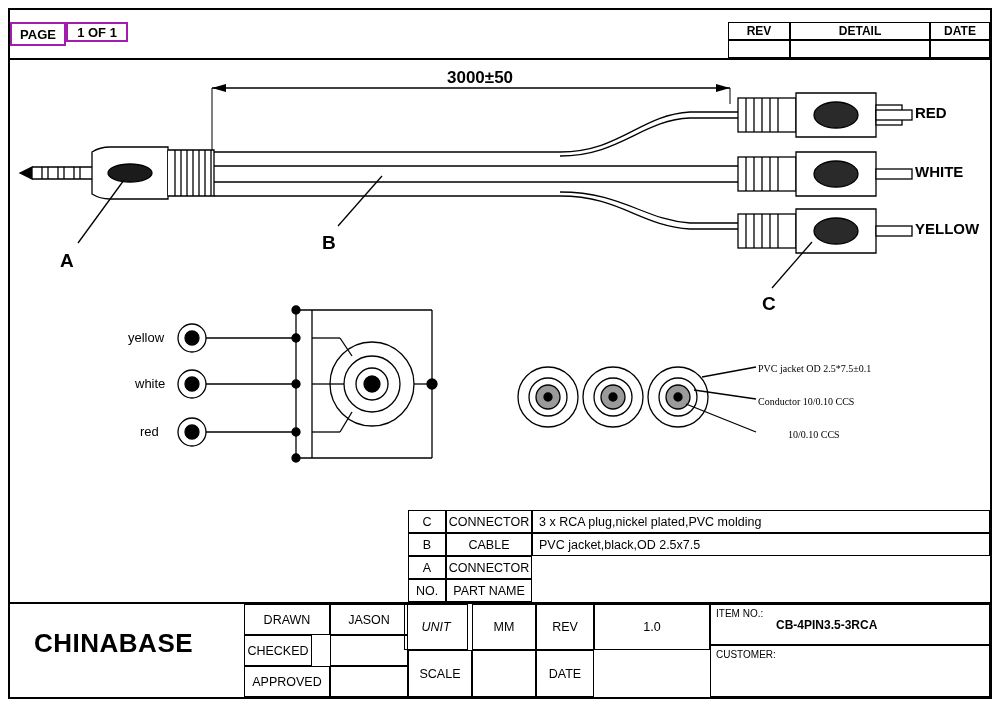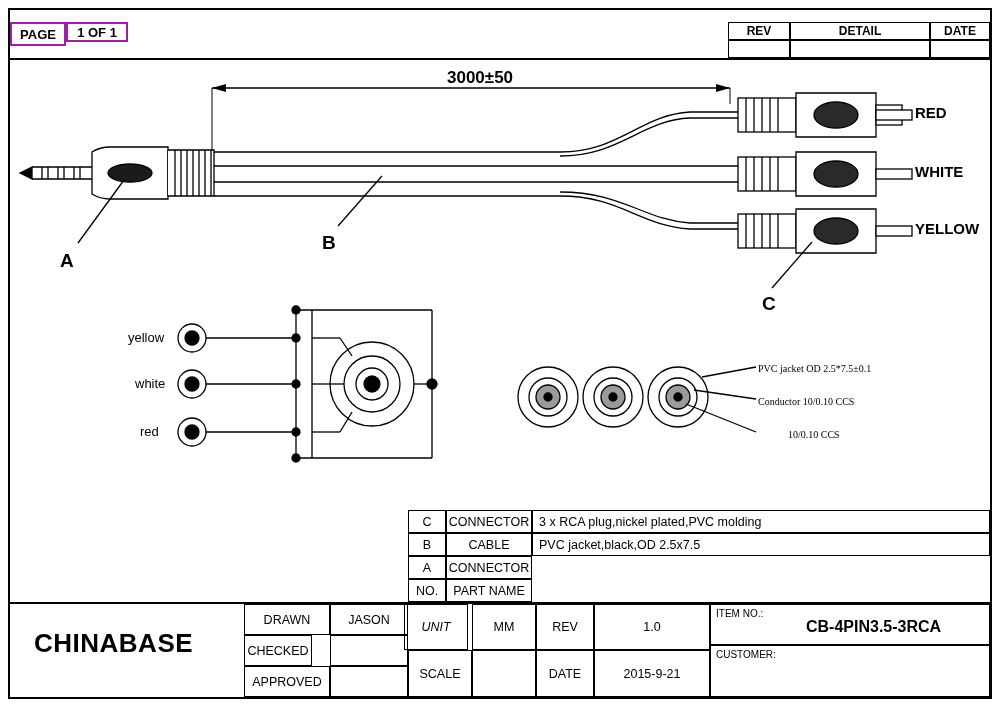--- a/index.html
+++ b/index.html
@@ -35,21 +35,21 @@
 
   
   .spec{position:absolute;border:1px solid #000;box-sizing:border-box;display:flex;align-items:center;font-size:12.5px;}
   .spec.c{justify-content:center;}
   .spec.l{justify-content:flex-start;padding-left:6px;}
 
   
   .tb{position:absolute;border:1px solid #000;box-sizing:border-box;display:flex;align-items:center;font-size:12.5px;}
   .tb.c{justify-content:center;}
   .brand{position:absolute;font-size:26px;font-weight:bold;letter-spacing:.5px;}
-  .itemno{position:absolute;font-size:16px;font-weight:bold;margin-left:30px;}
+  .itemno{position:absolute;font-size:12px;font-weight:bold;}
   .tiny{position:absolute;font-size:10px;}
 
   svg{position:absolute;left:0;top:0;width:1000px;height:707px;pointer-events:none;}
 </style>
 </head>
 <body>
 
 <div id="sheet">
 
   <div class="brd" id="frame"></div>
@@ -110,21 +110,20 @@
   <div class="tb c" style="left:330px;top:666px;width:78px;height:31px;"></div>
 
   <div class="tb c" style="left:404px;top:604px;width:64px;height:46px;font-style:italic;">UNIT</div>
   <div class="tb c" style="left:472px;top:604px;width:64px;height:46px;">MM</div>
   <div class="tb c" style="left:536px;top:604px;width:58px;height:46px;">REV</div>
   <div class="tb c" style="left:594px;top:604px;width:116px;height:46px;">1.0</div>
 
   <div class="tb c" style="left:408px;top:650px;width:64px;height:47px;">SCALE</div>
   <div class="tb c" style="left:472px;top:650px;width:64px;height:47px;"></div>
   <div class="tb c" style="left:536px;top:650px;width:58px;height:47px;">DATE</div>
-  <div class="tb c" style="left:594px;top:650px;width:116px;height:47px;">2015-9-21</div>
 
   <div class="tb" style="left:710px;top:604px;width:280px;height:41px;"></div>
   <div class="tiny" style="left:716px;top:608px;">ITEM NO.:</div>
   <div class="itemno" style="left:776px;top:618px;">CB-4PIN3.5-3RCA</div>
   <div class="tb" style="left:710px;top:645px;width:280px;height:52px;"></div>
   <div class="tiny" style="left:716px;top:649px;">CUSTOMER:</div>
 
   <svg viewBox="0 0 1000 707">
     <g fill="none" stroke="#000" stroke-width="1.3">
 

